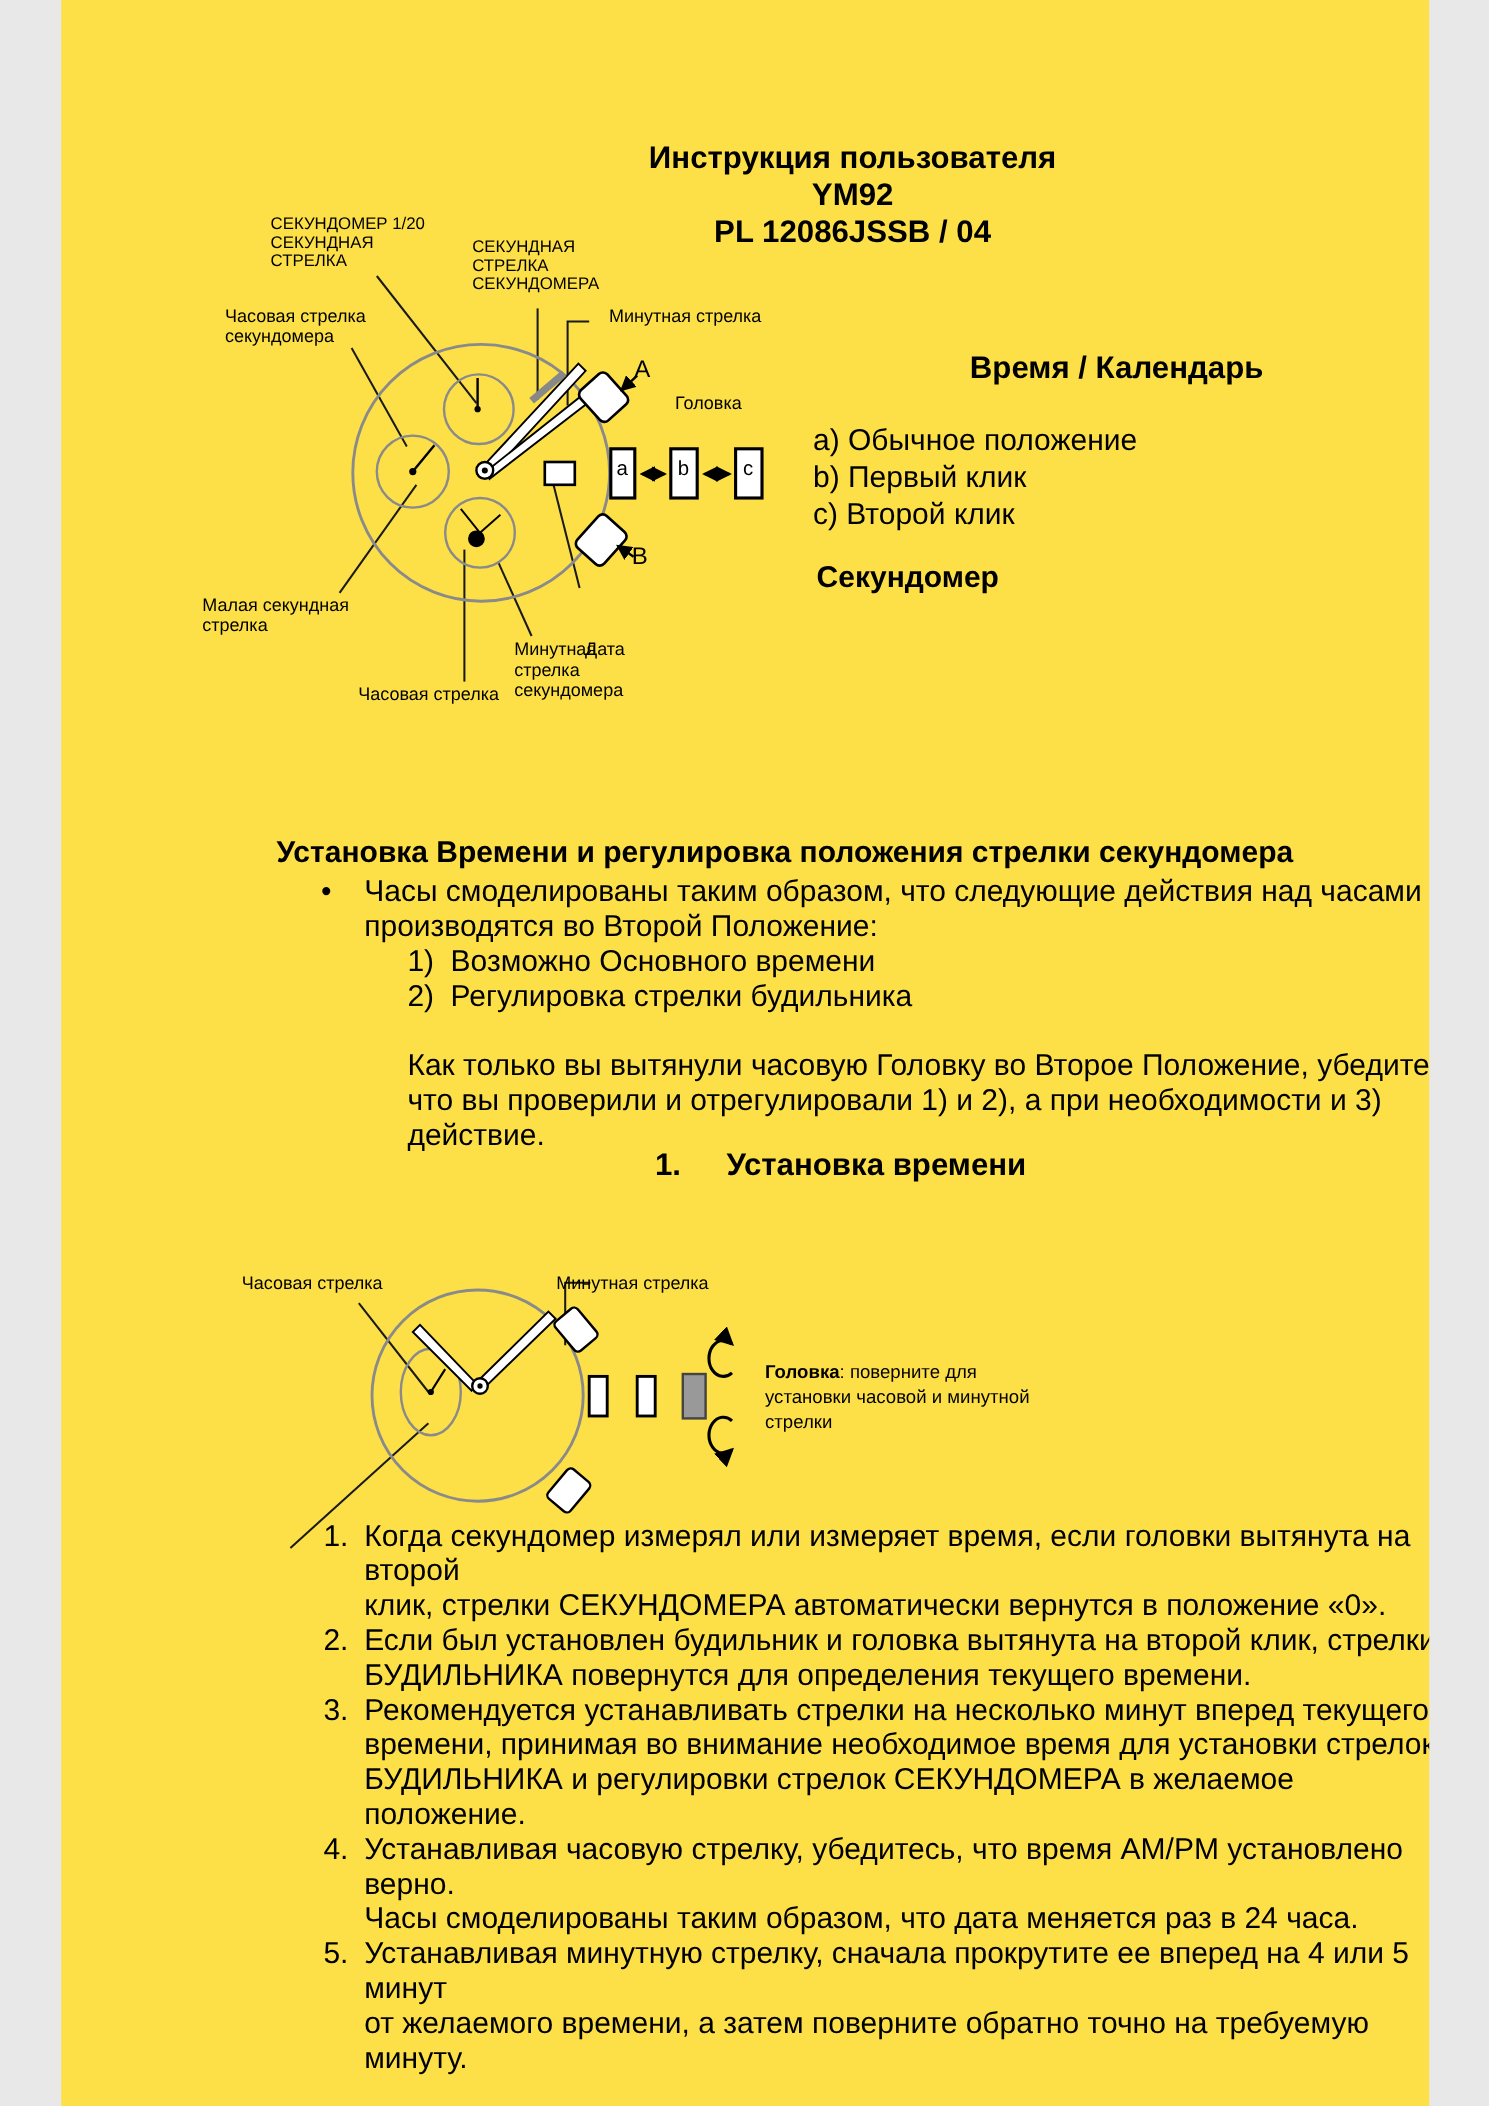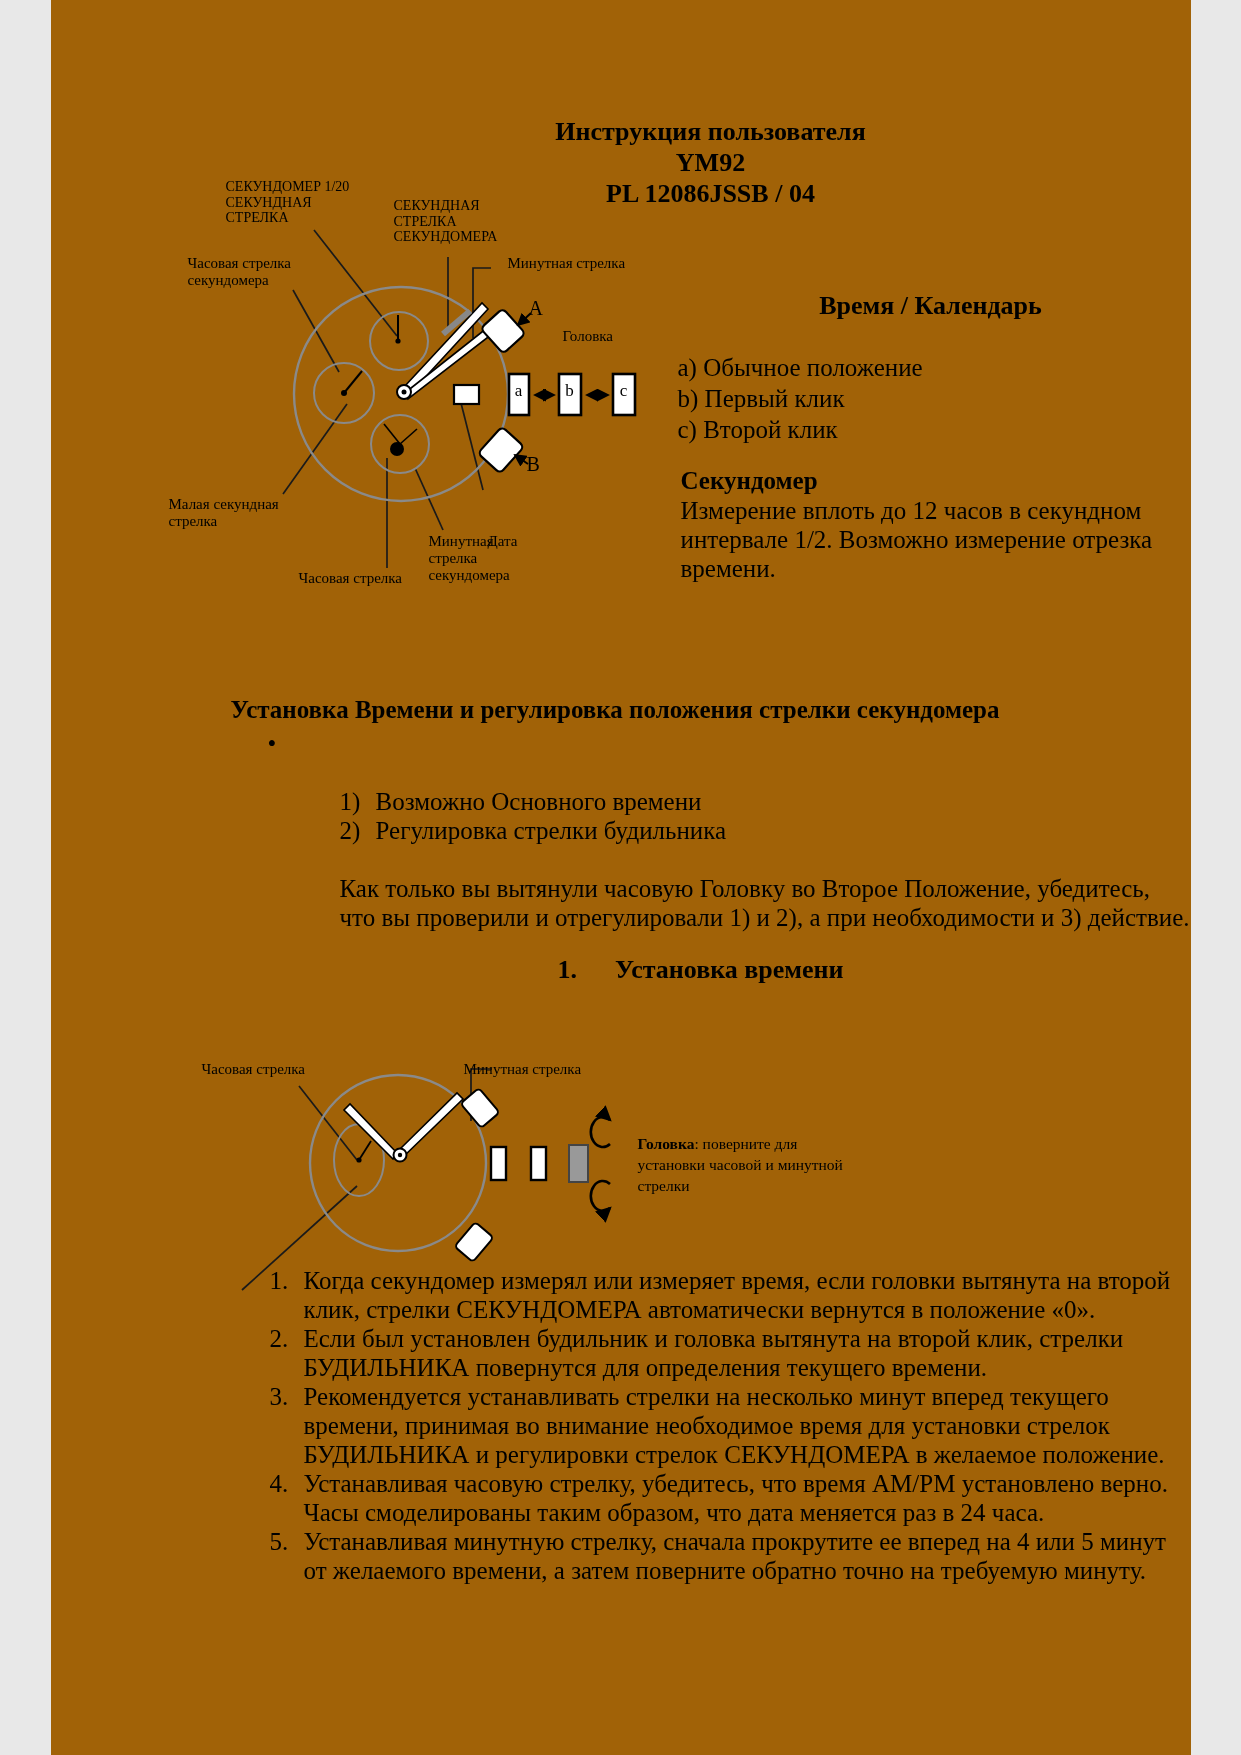--- a/index.html
+++ b/index.html
@@ -1,18 +1,18 @@
 <!DOCTYPE html>
 <html><head>
 <meta charset="utf-8">
 <style>
   html,body{margin:0;padding:0;background:#e8e8e8;}
   #page{
-    position:relative; width:1140px; height:1755px; background:#a16207;
-    color:#000; font-family:Liberation Serif, serif; overflow:hidden;
+    position:relative; width:1140px; height:1755px; background:#fde047;
+    color:#000; font-family:Liberation Sans, sans-serif; overflow:hidden;
     margin:0 auto;
   }
   .abs{position:absolute;}
   .b{font-weight:bold;text-align:center;}
   .ctr{text-align:center;}
   .pre{white-space:pre-line;}
   .body-text{font-size:25px; line-height:29px;}
   .title-line{font-size:26px; line-height:31px; font-weight:bold;}
   .lbl{font-size:15px; line-height:17px; white-space:pre-line;}
   .lbl-s{font-size:14px; line-height:15.5px; white-space:pre-line;}
@@ -116,26 +116,25 @@
   <span class="abs crown-letter" style="left:508px; top:381px; width:22px;">b</span>
   <span class="abs crown-letter" style="left:562px; top:381px; width:22px;">c</span>
 
   <div class="abs ctr b" style="left:630px; top:291px; width:500px; font-size:26px;">Время / Календарь</div>
   <div class="abs body-text" style="left:627px; top:352px; line-height:31px;">
     <div>a) Обычное положение</div>
     <div>b) Первый клик</div>
     <div>c) Второй клик</div>
   </div>
   <div class="abs b" style="left:630px; top:467px; font-size:25px;">Секундомер</div>
-  <div class="abs body-text pre" style="left:630px; top:496px;">Измерение вплоть до 12 часов в секундном
-интервале 1/2. Возможно измерение отрезка
-времени.</div>
 
   <div class="abs b" style="left:180px; top:696px; font-size:25px;">Установка Времени и регулировка положения стрелки секундомера</div>
   <span class="abs body-text" style="left:217px; top:729px;">•</span>
+  <div class="abs body-text pre" style="left:253px; top:729px; width:900px;">Часы смоделированы таким образом, что следующие действия над часами
+производятся во Второй Положение:</div>
 
   <div class="abs body-text" style="left:289px; top:787px;">
     <span class="num" style="display:inline-block; width:36px;">1)</span><span>Возможно Основного времени</span>
   </div>
   <div class="abs body-text" style="left:289px; top:816px;">
     <span class="num" style="display:inline-block; width:36px;">2)</span><span>Регулировка стрелки будильника</span>
   </div>
   <div class="abs body-text pre" style="left:289px; top:874px; width:900px;">Как только вы вытянули часовую Головку во Второе Положение, убедитесь,
 что вы проверили и отрегулировали 1) и 2), а при необходимости и 3) действие.</div>
 

